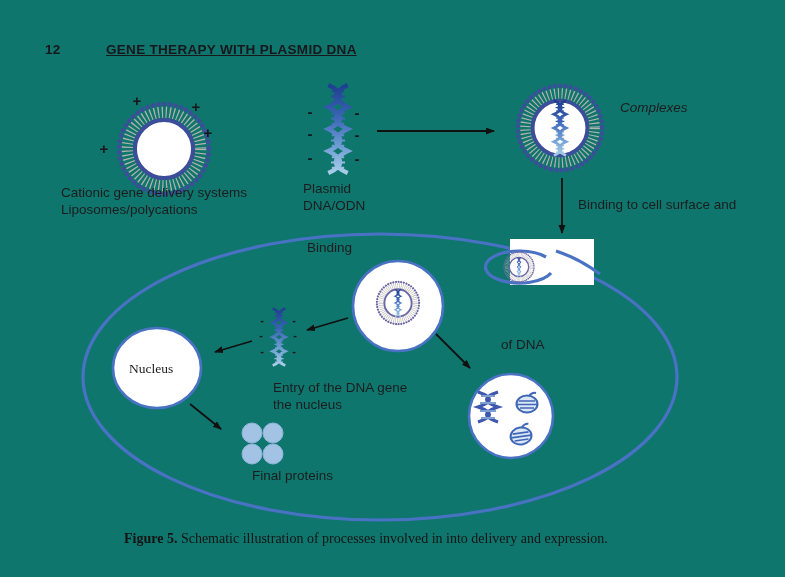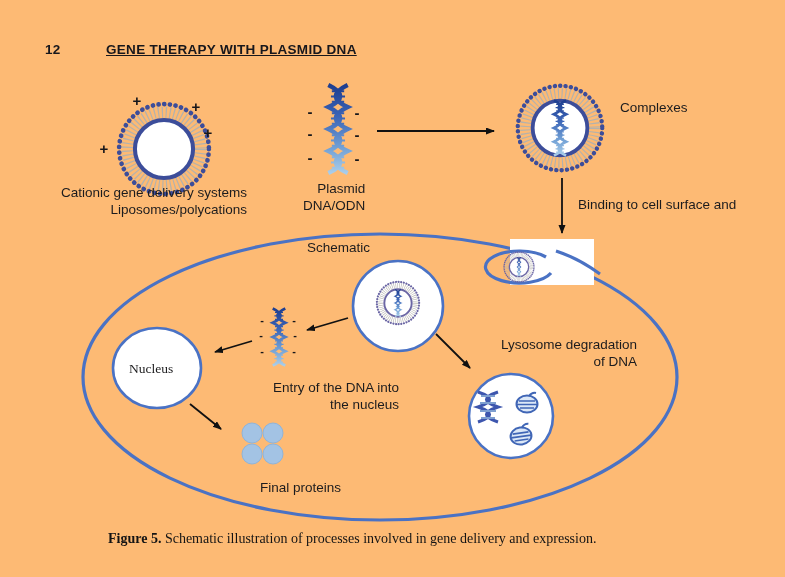--- a/index.html
+++ b/index.html
@@ -1,29 +1,29 @@
 <!DOCTYPE html>
 <html><head>
 <meta charset="utf-8">
 <style>
   html,body{margin:0;padding:0;background:#fff;}
-  .page{position:relative;width:785px;height:577px;background:#fdba74;overflow:hidden;
-        font-family:"Liberation Sans",sans-serif;color:#1c1c1e;text-align:right;}
+  .page{position:relative;width:785px;height:577px;background:#0f766e;overflow:hidden;
+        font-family:"Liberation Sans",sans-serif;color:#1c1c1e;}
   .hdr{position:absolute;top:42px;left:45px;font-weight:bold;font-size:13.5px;
        letter-spacing:.3px;color:#17171c;}
   .hdr .num{position:absolute;left:0;top:0;}
   .hdr .title{position:absolute;left:61px;top:0;white-space:nowrap;text-decoration:underline;}
   .lbl{position:absolute;font-size:13.5px;line-height:17px;color:#1c1c1e;white-space:nowrap;}
   .chg{position:absolute;font-weight:bold;color:#16161a;transform:translate(-50%,-52%);
        font-size:15px;line-height:1;}
   .chg.sm{font-size:11px;}
   svg.canvas{position:absolute;left:0;top:0;}
   .caption{position:absolute;left:108px;top:531px;font-family:"Liberation Serif",serif;
            font-size:14px;color:#141414;white-space:nowrap;}
-  .caption .capb{font-weight:bold;}
+  .caption .capb{font-weight:bold;margin-left:16px;}
   .strand{stroke:url(#dnaGrad);stroke-width:5;fill:none;}
   .rung{stroke:url(#dnaGrad);stroke-width:2.2;fill:none;}
   .fs{stroke:#3d56ae;stroke-width:3.2;fill:none;}
   .membrane{fill:none;stroke-width:3.2;}
   .organ{fill:#ffffff;stroke-width:2.6;}
   .arrow{stroke:#111111;stroke-width:1.8;}
 </style>
 </head>
 <body>
 
@@ -135,40 +135,39 @@
   <div class="lbl" style="left:303px;top:180px;">
     <div>Plasmid</div>
     <div>DNA/ODN</div>
   </div>
 
   <div class="lbl" style="left:61px;top:184px;">
     <div>Cationic gene delivery systems</div>
     <div>Liposomes/polycations</div>
   </div>
 
-  <div class="lbl" style="left:620px;top:99px;">Complexes</div>
+  <div class="lbl" style="left:620px;top:99px;font-style:italic;">Complexes</div>
 
   <div class="lbl" style="left:578px;top:196px;">
     <div>Binding to cell surface and</div>
   </div>
 
-  <div class="lbl" style="left:307px;top:239px;">Schematic</div>
+  <div class="lbl" style="left:307px;top:239px;">Binding</div>
 
 
   <div class="lbl" style="left:129px;top:360px;font-family:Liberation Serif, serif;">Nucleus</div>
 
   <div class="lbl" style="left:273px;top:379px;">
-    <div>Entry of the DNA into</div>
+    <div>Entry of the DNA gene</div>
     <div>the nucleus</div>
   </div>
 
   <div class="lbl" style="left:501px;top:336px;">
-    <div>Lysosome degradation</div>
     <div>of DNA</div>
   </div>
 
-  <div class="lbl" style="left:260px;top:467px;margin-top:12px;">Final proteins</div>
+  <div class="lbl" style="left:252px;top:467px;">Final proteins</div>
 
   <div class="caption">
-    <span class="capb">Figure 5.</span><span>  Schematic illustration of processes involved in gene delivery and expression.</span>
+    <span class="capb">Figure 5.</span><span>  Schematic illustration of processes involved in into delivery and expression.</span>
   </div>
 
 </div>
 
 </body></html>

